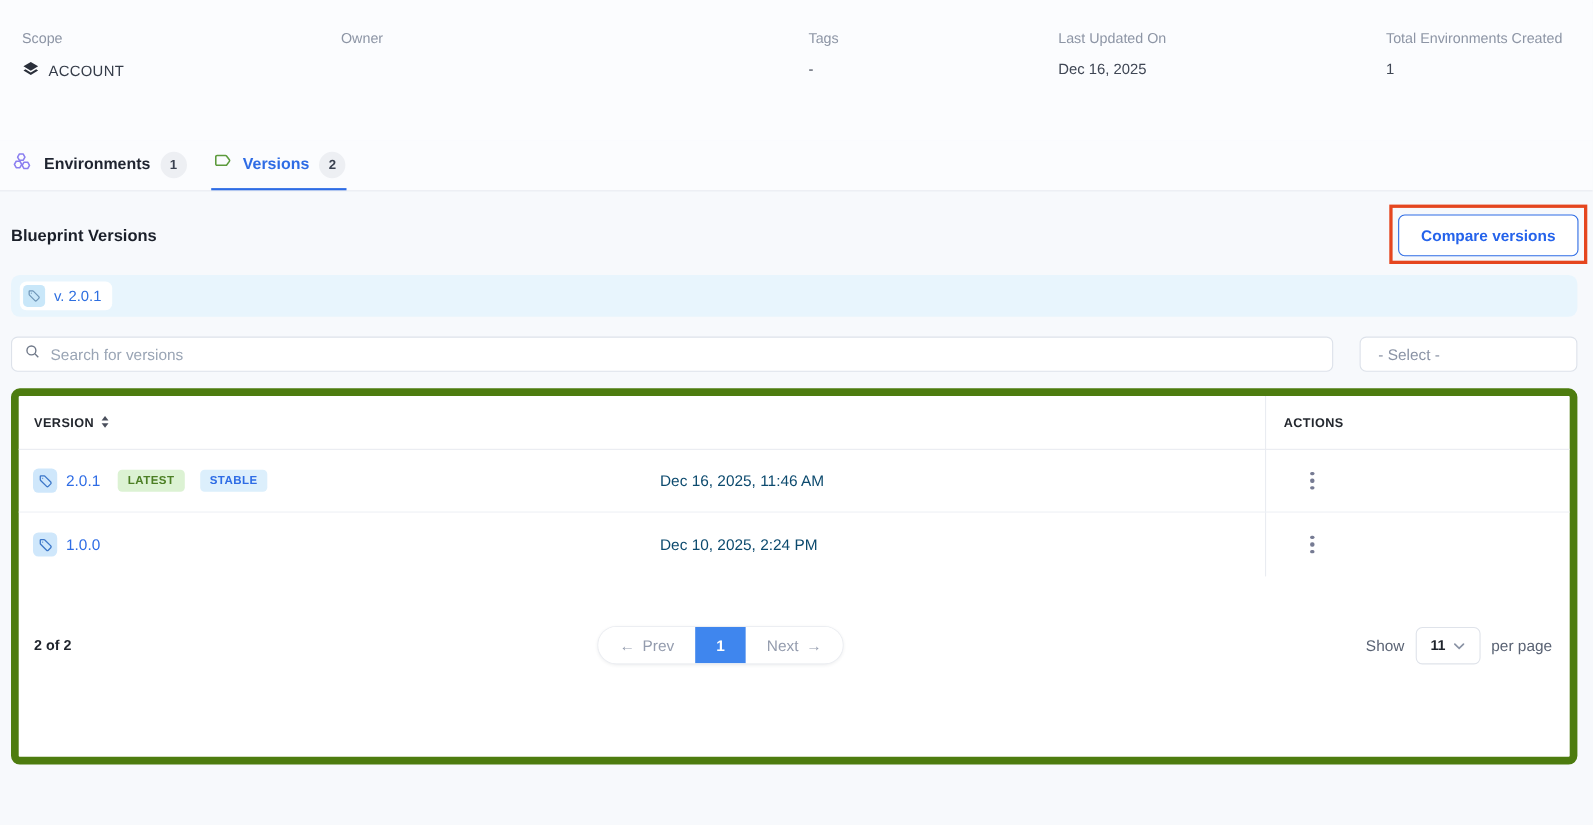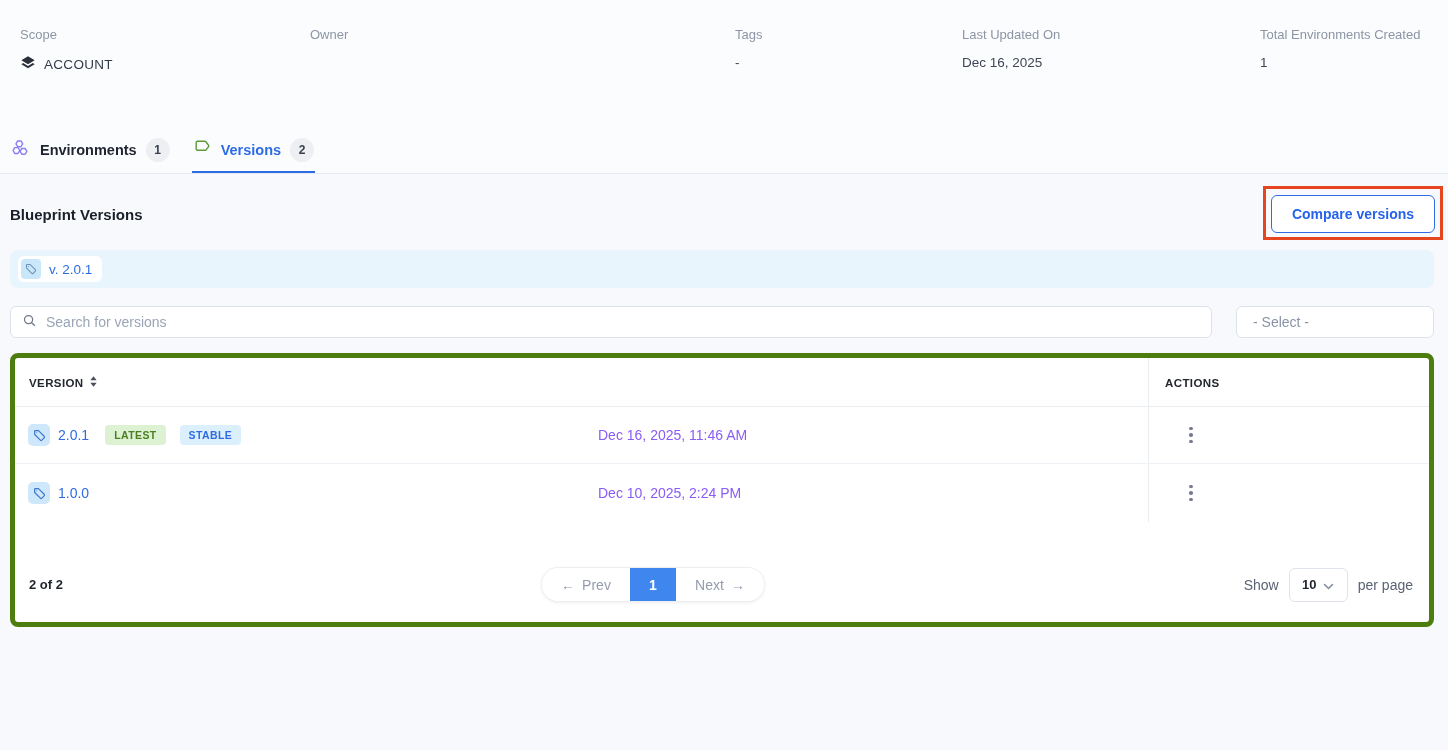--- a/index.html
+++ b/index.html
@@ -52,38 +52,38 @@
   .search-box { position:absolute; left:10px; top:306px; width:1202px; height:32px; background:#ffffff;
     border:1px solid #dde2ea; border-radius:6px; display:flex; align-items:center; padding-left:11px; }
   .search-box input { border:none; outline:none; flex:1; height:100%; font-size:14px; color:#3f4654;
     font-family:inherit; margin-left:9px; background:transparent; }
   .search-box input::placeholder { color:#9aa5b5; }
   .filter-select { position:absolute; left:1236px; top:306px; width:198px; height:32px; background:#ffffff;
     border:1px solid #dde2ea; border-radius:6px; display:flex; align-items:center; padding-left:16px;
     font-size:14px; color:#8a93a5; cursor:pointer; }
 
   
-  .card { position:absolute; left:10px; top:353px; width:1424px; height:274px; background:#ffffff;
-    border:5px solid #4d7c0f; border-radius:8px; }
+  .card { position:absolute; left:10px; top:353px; width:1424px; height:342px; background:#ffffff;
+    border:7px solid #4d7c0f; border-radius:8px; }
   .col-divider { position:absolute; left:1133px; top:0; width:1px; height:164px; background:#e9ecf1; }
   .thead { position:relative; height:49px; border-bottom:1px solid #e9ecf1; }
   .th { position:absolute; top:0; height:49px; display:flex; align-items:center; gap:6px;
     font-size:11.5px; font-weight:bold; color:#23272e; letter-spacing:.4px; cursor:pointer; }
   .th-version { left:14px; } .th-created { left:583px; } .th-actions { left:1150px; cursor:default; }
   .trow { position:relative; border-bottom:1px solid #eef1f5; }
   .trow.r1 { height:57px; } .trow.r2 { height:58px; border-bottom:none; }
   .cell-version { position:absolute; left:13px; top:0; height:100%; display:flex; align-items:center; gap:8px; }
   .tag-chip { width:22px; height:22px; border-radius:5px; background:#cfe7fb;
     display:flex; align-items:center; justify-content:center; }
   .ver-link { color:#2e6ce5; font-size:14px; cursor:pointer; }
   .badge { font-size:10.5px; font-weight:bold; letter-spacing:.4px; border-radius:4px; padding:4px 9px; }
   .badge-latest { background:#dcf2d3; color:#4c7f24; margin-left:8px; }
   .badge-stable { background:#dceffc; color:#2e6ce5; margin-left:6px; }
   .cell-created { position:absolute; left:583px; top:0; height:100%; display:flex; align-items:center;
-    font-size:14px; color:#8b5cf6; }
+    font-size:14px; color:#0c4a6e; }
   .kebab { position:absolute; left:1166px; top:50%; transform:translateY(-50%); width:20px; height:24px;
     display:flex; flex-direction:column; align-items:center; justify-content:center; gap:3px; cursor:pointer; }
   .kebab i { width:3.5px; height:3.5px; border-radius:50%; background:#767b93; }
 
   
   .pg-summary { position:absolute; left:14px; top:219px; font-size:13px; font-weight:bold; color:#1f242c; }
   .pager { position:absolute; left:526px; top:209px; width:224px; height:35px; background:#ffffff;
     border:1px solid #eceef2; border-radius:17.5px; overflow:hidden; display:flex; align-items:stretch;
     box-shadow:0 1px 3px rgba(40,50,70,.08); }
   .pg-btn { flex:1; display:flex; align-items:center; justify-content:center; gap:7px;
@@ -253,21 +253,21 @@
     </div>
     <div class="pg-page">1</div>
     <div class="pg-btn">
       <span>Next</span>
       <span>→</span>
     </div>
   </div>
   <div class="show-group">
     <span class="show-label">Show</span>
     <div class="size-select">
-      <span class="sz">10</span>
+      <span class="sz">11</span>
       <span>
         <svg width="11" height="7" viewBox="0 0 12 8" fill="none" stroke="#8a93a5" stroke-width="1.8" stroke-linecap="round">
             <path d="m1.5 1.8 4.5 4.4 4.5-4.4"></path>
           </svg>
       </span>
     </div>
     <span class="perpage-label">per page</span>
   </div>
 </div>
 

